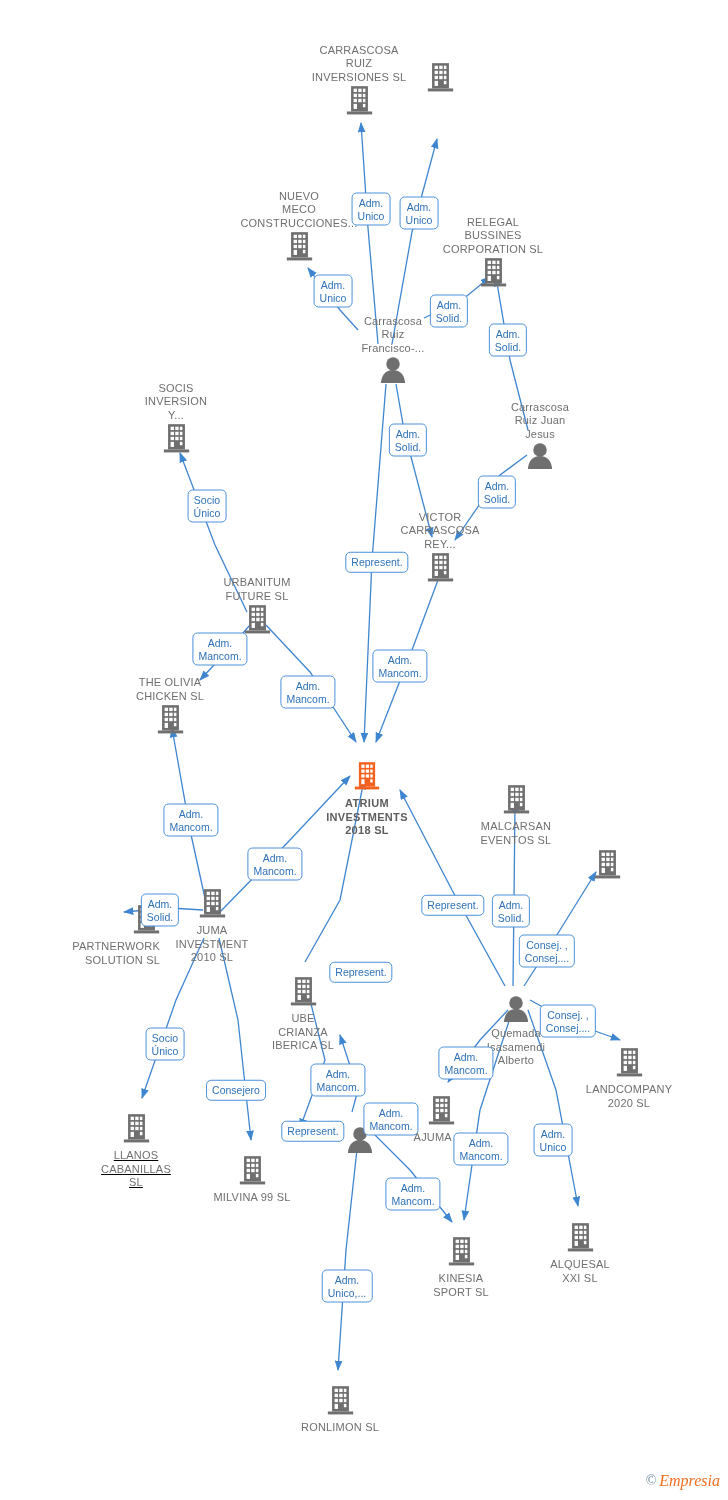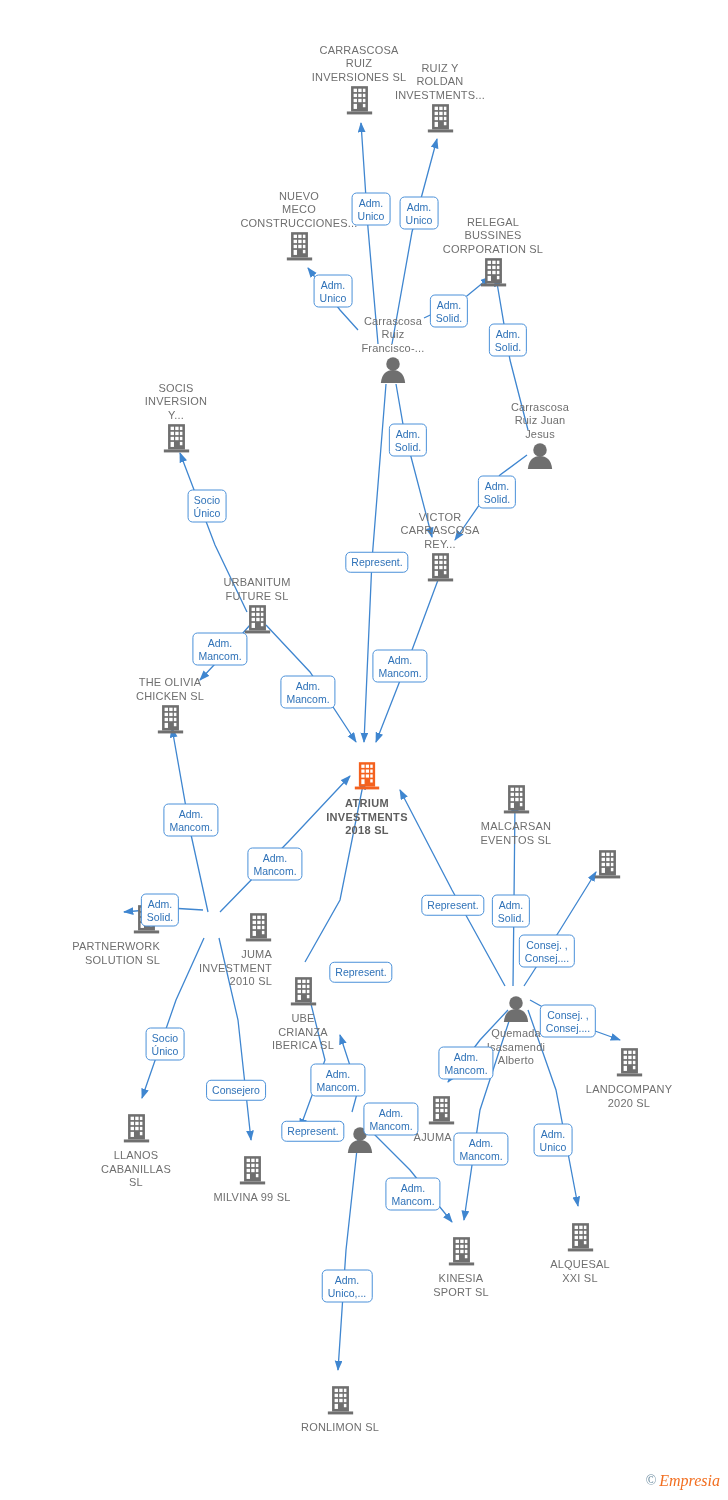--- a/index.html
+++ b/index.html
@@ -88,23 +88,20 @@
             <rect x="20" y="10" width="3" height="4" fill="#fff"></rect>
             <rect x="9" y="16" width="4" height="4" fill="#fff"></rect>
             <rect x="14.5" y="16" width="4" height="4" fill="#fff"></rect>
             <rect x="20" y="16" width="3" height="4" fill="#fff"></rect>
             <rect x="9" y="22" width="4" height="6" fill="#fff"></rect>
             <rect x="20" y="22" width="3" height="4" fill="#fff"></rect>
             <rect x="1" y="31" width="30" height="3.5" fill="#6f6f6f"></rect>
           </svg></span>
       </div>
       <div class="node company lbl-above" style="left: 440px; top: 61.5px;">
-        <div class="label">RUIZ Y
-ROLDAN
-INVESTMENTS...</div>
         <span class="glyph"><svg width="27" height="31" viewBox="0 0 32 36" aria-hidden="true">
             <rect x="6" y="1" width="20" height="30" fill="#6f6f6f"></rect>
             <rect x="9" y="4" width="4" height="4" fill="#fff"></rect>
             <rect x="14.5" y="4" width="4" height="4" fill="#fff"></rect>
             <rect x="20" y="4" width="3" height="4" fill="#fff"></rect>
             <rect x="9" y="10" width="4" height="4" fill="#fff"></rect>
             <rect x="14.5" y="10" width="4" height="4" fill="#fff"></rect>
             <rect x="20" y="10" width="3" height="4" fill="#fff"></rect>
             <rect x="9" y="16" width="4" height="4" fill="#fff"></rect>
             <rect x="14.5" y="16" width="4" height="4" fill="#fff"></rect>
@@ -318,21 +315,21 @@
             <rect x="9" y="16" width="4" height="4" fill="#fff"></rect>
             <rect x="14.5" y="16" width="4" height="4" fill="#fff"></rect>
             <rect x="20" y="16" width="3" height="4" fill="#fff"></rect>
             <rect x="9" y="22" width="4" height="6" fill="#fff"></rect>
             <rect x="20" y="22" width="3" height="4" fill="#fff"></rect>
             <rect x="1" y="31" width="30" height="3.5" fill="#6f6f6f"></rect>
           </svg></span>
         <div class="label">PARTNERWORK
 SOLUTION SL</div>
       </div>
-      <div class="node company lbl-below" style="left: 212px; top: 912px; text-align: right;">
+      <div class="node company lbl-below" style="left: 212px; top: 888px;">
         <span class="glyph"><svg width="27" height="31" viewBox="0 0 32 36" aria-hidden="true">
             <rect x="6" y="1" width="20" height="30" fill="#6f6f6f"></rect>
             <rect x="9" y="4" width="4" height="4" fill="#fff"></rect>
             <rect x="14.5" y="4" width="4" height="4" fill="#fff"></rect>
             <rect x="20" y="4" width="3" height="4" fill="#fff"></rect>
             <rect x="9" y="10" width="4" height="4" fill="#fff"></rect>
             <rect x="14.5" y="10" width="4" height="4" fill="#fff"></rect>
             <rect x="20" y="10" width="3" height="4" fill="#fff"></rect>
             <rect x="9" y="16" width="4" height="4" fill="#fff"></rect>
             <rect x="14.5" y="16" width="4" height="4" fill="#fff"></rect>
@@ -386,21 +383,21 @@
             <rect x="9" y="16" width="4" height="4" fill="#fff"></rect>
             <rect x="14.5" y="16" width="4" height="4" fill="#fff"></rect>
             <rect x="20" y="16" width="3" height="4" fill="#fff"></rect>
             <rect x="9" y="22" width="4" height="6" fill="#fff"></rect>
             <rect x="20" y="22" width="3" height="4" fill="#fff"></rect>
             <rect x="1" y="31" width="30" height="3.5" fill="#6f6f6f"></rect>
           </svg></span>
         <div class="label">LANDCOMPANY
 2020  SL</div>
       </div>
-      <div class="node company lbl-below" style="left: 136px; top: 1113px;">
+      <div class="node company lbl-below" style="left: 136px; top: 1113px; text-decoration: underline;">
         <span class="glyph"><svg width="27" height="31" viewBox="0 0 32 36" aria-hidden="true">
             <rect x="6" y="1" width="20" height="30" fill="#6f6f6f"></rect>
             <rect x="9" y="4" width="4" height="4" fill="#fff"></rect>
             <rect x="14.5" y="4" width="4" height="4" fill="#fff"></rect>
             <rect x="20" y="4" width="3" height="4" fill="#fff"></rect>
             <rect x="9" y="10" width="4" height="4" fill="#fff"></rect>
             <rect x="14.5" y="10" width="4" height="4" fill="#fff"></rect>
             <rect x="20" y="10" width="3" height="4" fill="#fff"></rect>
             <rect x="9" y="16" width="4" height="4" fill="#fff"></rect>
             <rect x="14.5" y="16" width="4" height="4" fill="#fff"></rect>

